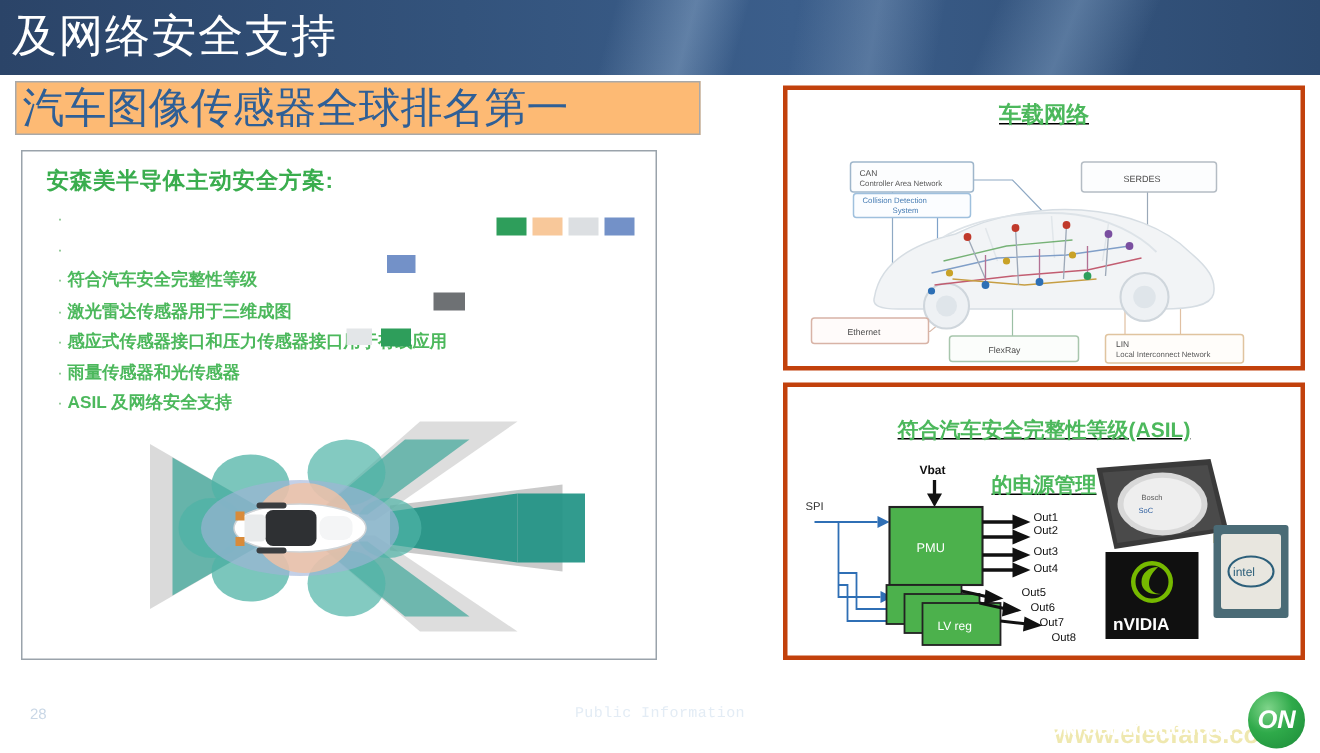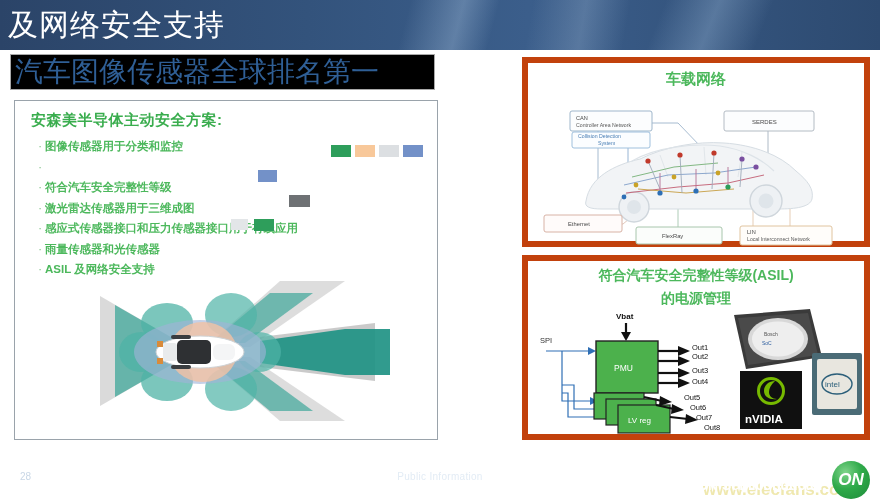--- a/index.html
+++ b/index.html
@@ -12,22 +12,22 @@
     background:
       linear-gradient(105deg, rgba(255,255,255,0.00) 46%, rgba(190,215,240,0.30) 52%, rgba(255,255,255,0.00) 56%),
       linear-gradient(100deg, rgba(255,255,255,0.00) 60%, rgba(200,222,245,0.22) 66%, rgba(255,255,255,0.00) 71%),
       linear-gradient(112deg, rgba(255,255,255,0.00) 74%, rgba(175,205,235,0.30) 80%, rgba(255,255,255,0.00) 86%),
       linear-gradient(90deg,#2b4468 0%,#33537c 35%,#3b5e8b 60%,#2d4a70 100%);
     overflow:hidden;}
   .header-title{position:absolute;left:8px;top:4px;color:#ffffff;font-size:30px;
     letter-spacing:1px;line-height:42px;font-weight:400;white-space:nowrap;}
 
   
-  .subtitle-box{position:absolute;left:10px;top:54px;width:425px;height:36px;
-    background:#000000;border:1px solid #a9a9a9;box-sizing:border-box;}
+  .subtitle-box{position:absolute;left:10px;top:54px;width:457px;height:36px;
+    background:#fdba74;border:1px solid #a9a9a9;box-sizing:border-box;}
   .subtitle-text{position:absolute;left:4px;top:0px;font-size:28px;line-height:34px;
     color:#2f5f96;white-space:nowrap;font-weight:400;}
 
   
   .left-panel{position:absolute;left:14px;top:100px;width:424px;height:340px;
     background:#ffffff;border:1px solid #9aa3ab;box-sizing:border-box;}
   .panel-heading{position:absolute;left:16px;top:10px;font-size:15px;color:#3aad4e;
     font-weight:700;letter-spacing:.5px;white-space:nowrap;}
   .bullets{position:absolute;left:20px;top:38px;width:396px;}
   .bullet{display:flex;align-items:flex-start;margin-bottom:5.5px;}
@@ -37,40 +37,40 @@
   
   .sw{position:absolute;}
   .sw-row{position:absolute;left:316px;top:44px;display:flex;gap:4px;}
   .sw-row i{display:block;width:20px;height:12px;}
 
   
   .sensorwrap{position:absolute;left:30px;top:170px;width:390px;height:160px;}
   .sensorwrap svg{display:block;}
 
   
-  .rt-panel{position:absolute;background:#ffffff;border:6px solid #c2410c;box-sizing:border-box;}
+  .rt-panel{position:absolute;background:#ffffff;border:3px solid #c2410c;box-sizing:border-box;text-decoration:underline;}
   .rt-top{left:522px;top:57px;width:348px;height:190px;}
   .rt-bot{left:522px;top:255px;width:348px;height:185px;}
   .rt-title{text-align:center;color:#4cb85c;font-weight:700;white-space:nowrap;}
   .rt-top .rt-title{font-size:15px;margin-top:7px;}
-  .rt-bot .rt-title{font-size:14px;margin-top:6px;line-height:17px;}
+  .rt-bot .rt-title{font-size:14px;margin-top:20px;line-height:17px;}
 
   .netwrap{position:absolute;left:0;top:26px;width:346px;height:160px;}
   .pmwrap{position:absolute;left:0;top:44px;width:346px;height:138px;}
 
   
   .footer{position:absolute;left:0;top:455px;width:880px;height:47px;
     background:
       linear-gradient(103deg, rgba(255,255,255,0.00) 40%, rgba(185,212,238,0.28) 47%, rgba(255,255,255,0.00) 53%),
       linear-gradient(98deg, rgba(255,255,255,0.00) 62%, rgba(200,222,245,0.20) 68%, rgba(255,255,255,0.00) 74%),
       linear-gradient(90deg,#2a4366 0%,#345town,#35557f 45%,#3c608d 70%,#2c4970 100%);
     overflow:hidden;}
   .pageno{position:absolute;left:20px;top:16px;color:#c9d7e6;font-size:10px;}
   .pubinfo{position:absolute;left:0;top:16px;width:880px;text-align:center;
-    color:#e3ecf5;font-size:10px;letter-spacing:.3px;}
+    color:#e3ecf5;font-size:10px;letter-spacing:.3px;font-family:Liberation Mono, monospace;}
   .logo-block{position:absolute;right:8px;top:5px;width:175px;height:40px;}
   .logo-cn{position:absolute;right:62px;top:4px;color:#ffffff;font-size:9px;
     letter-spacing:3px;font-weight:700;white-space:nowrap;}
   .logo-en{position:absolute;right:48px;top:17px;color:#ffffff;font-size:14px;
     font-weight:700;white-space:nowrap;}
   .logo-circle{position:absolute;right:2px;top:1px;width:38px;height:38px;border-radius:50%;
     background:radial-gradient(circle at 35% 30%,#7fd48a 0%,#2faa4a 45%,#1c8a38 100%);}
   .logo-on{position:absolute;left:0;top:0;width:38px;height:38px;line-height:38px;
     text-align:center;color:#ffffff;font-size:17px;font-weight:700;font-style:italic;}
   .watermark{position:absolute;left:6px;top:20px;color:rgba(226,214,110,0.55);
@@ -88,21 +88,20 @@
   <div class="subtitle-box">
     <div class="subtitle-text">汽车图像传感器全球排名第一</div>
   </div>
 
   <div class="left-panel">
     <div class="panel-heading">安森美半导体主动安全方案:</div>
 
     <div class="bullets">
       <div class="bullet">
         <span class="dot">·</span>
-        <span class="btxt">图像传感器用于分类和监控</span>
       </div>
       <div class="bullet">
         <span class="dot">·</span>
       </div>
       <div class="bullet">
         <span class="dot">·</span>
         <span class="btxt">符合汽车安全完整性等级</span>
       </div>
       <div class="bullet">
         <span class="dot">·</span>

